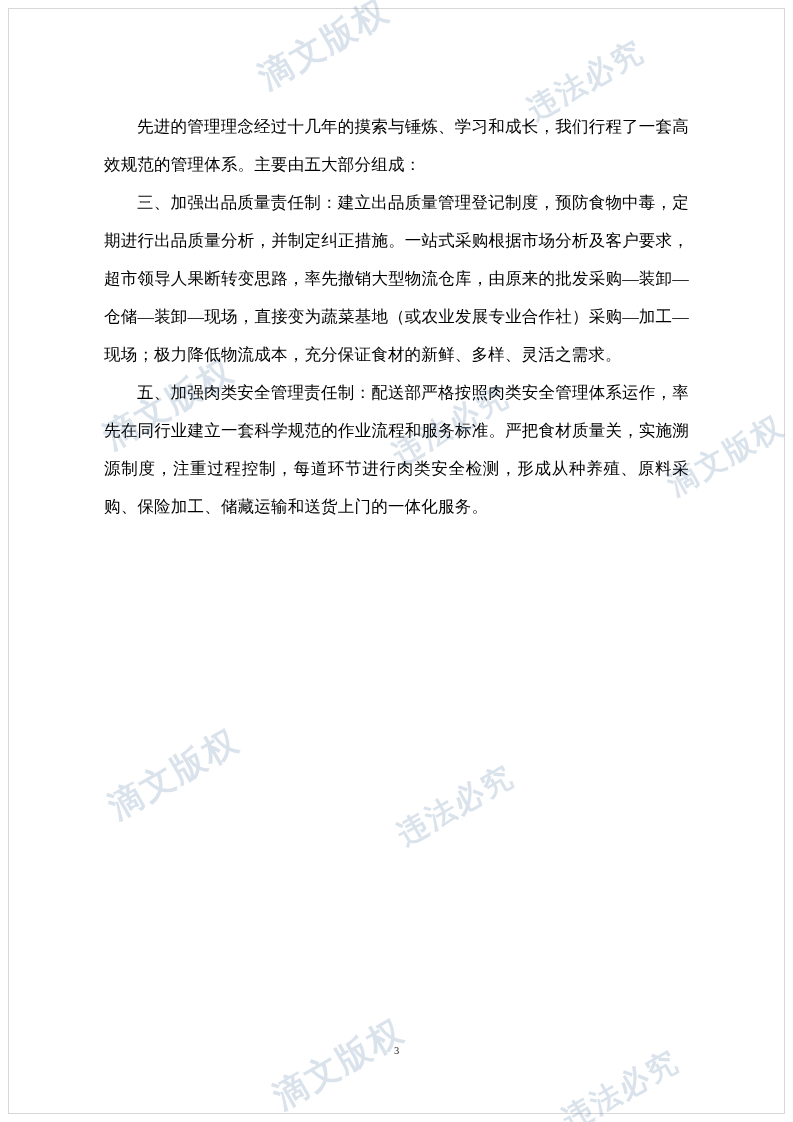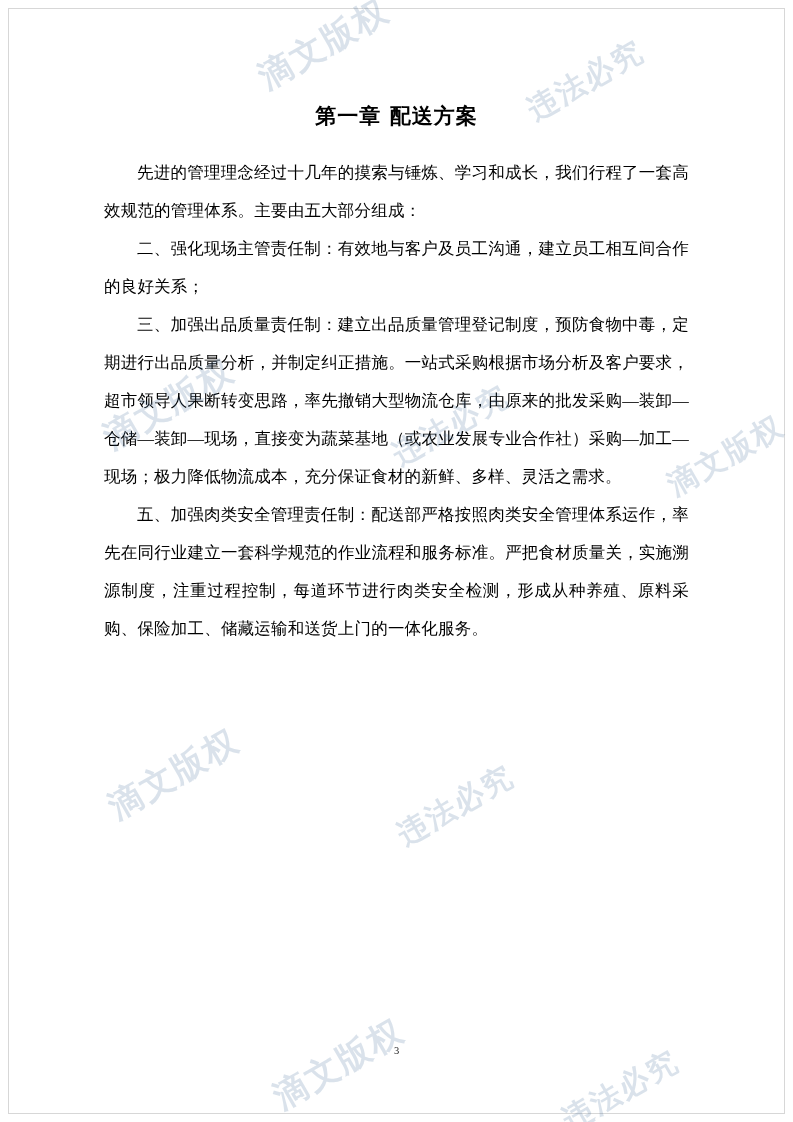--- a/index.html
+++ b/index.html
@@ -105,24 +105,22 @@
   .wm8 { left: 265px; top: 1080px; }
   .wm9 { left: 555px; top: 1105px; font-size: 30px; }
 </style>
 </head>
 <body>
 
 <div class="page">
   <div class="page-border"></div>
 
   <div class="doc-body">
-    <h1 class="chapter-title">第一章 配送方案</h1>
 
     <p class="para first-para">先进的管理理念经过十几年的摸索与锤炼、学习和成长，我们行程了一套高效规范的管理体系。主要由五大部分组成：</p>
-    <p class="para">二、强化现场主管责任制：有效地与客户及员工沟通，建立员工相互间合作的良好关系；</p>
     <p class="para">三、加强出品质量责任制：建立出品质量管理登记制度，预防食物中毒，定期进行出品质量分析，并制定纠正措施。一站式采购根据市场分析及客户要求，超市领导人果断转变思路，率先撤销大型物流仓库，由原来的批发采购—装卸—仓储—装卸—现场，直接变为蔬菜基地（或农业发展专业合作社）采购—加工—现场；极力降低物流成本，充分保证食材的新鲜、多样、灵活之需求。</p>
     <p class="para">五、加强肉类安全管理责任制：配送部严格按照肉类安全管理体系运作，率先在同行业建立一套科学规范的作业流程和服务标准。严把食材质量关，实施溯源制度，注重过程控制，每道环节进行肉类安全检测，形成从种养殖、原料采购、保险加工、储藏运输和送货上门的一体化服务。</p>
   </div>
 
   <div class="page-number">3</div>
 
   <div class="watermarks">
     <div class="wm wm1">滴文版权</div>
     <div class="wm wm2">违法必究</div>
     <div class="wm wm3">滴文版权</div>

